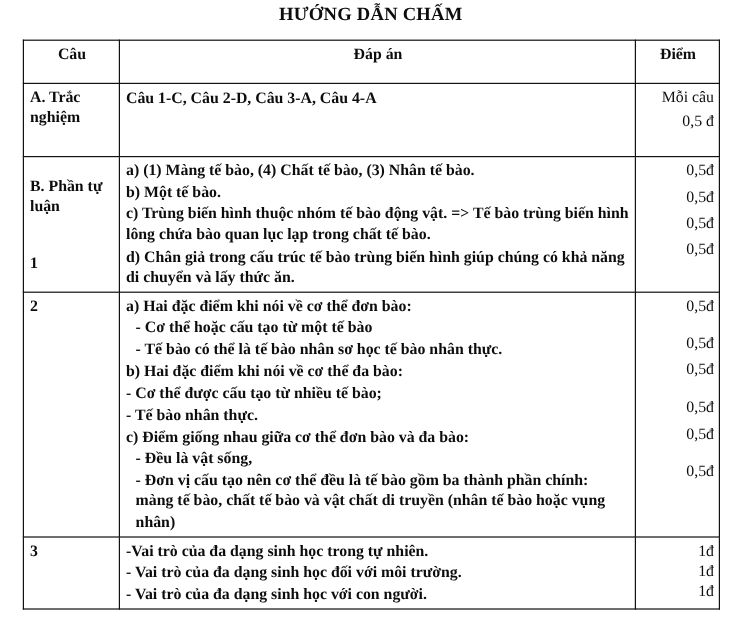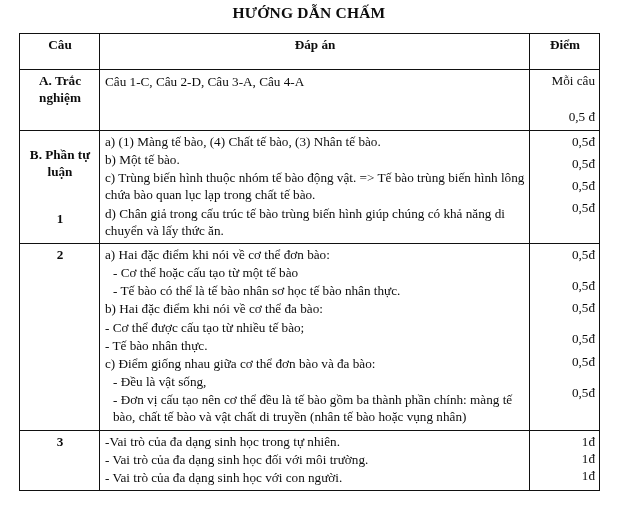--- a/index.html
+++ b/index.html
@@ -54,40 +54,40 @@
     text-align: center;
     font-weight: bold;
     font-size: 14px;
     height: 30px;
     vertical-align: middle;
     padding-bottom: 5px;
   }
   .cell-cau {
     font-weight: bold;
     font-size: 13.4px;
-    text-align: center;
   }
   .cell-cau.num {
     font-weight: bold;
   }
   .ans p, .pts p {
     margin: 0;
   }
   .ans p {
     margin-bottom: 1px;
+    font-weight: bold;
   }
   .pts {
     font-size: 13.2px;
   }
   .pts p {
     line-height: 1.30;
     text-align: right;
   }
   .pts p.sp1  { margin-top: 0px; }
-  .pts p.sp2  { margin-top: 19px; }
+  .pts p.sp2  { margin-top: 3px; }
   .pts p.sp3  { margin-top: 5px; }
   .pts p.sp4  { margin-top: 14px; }
   .ans .sub {
     padding-left: 8px;
   }
   .row-total td {
     font-weight: bold;
     font-size: 13.6px;
     height: 28px;
     vertical-align: top;

